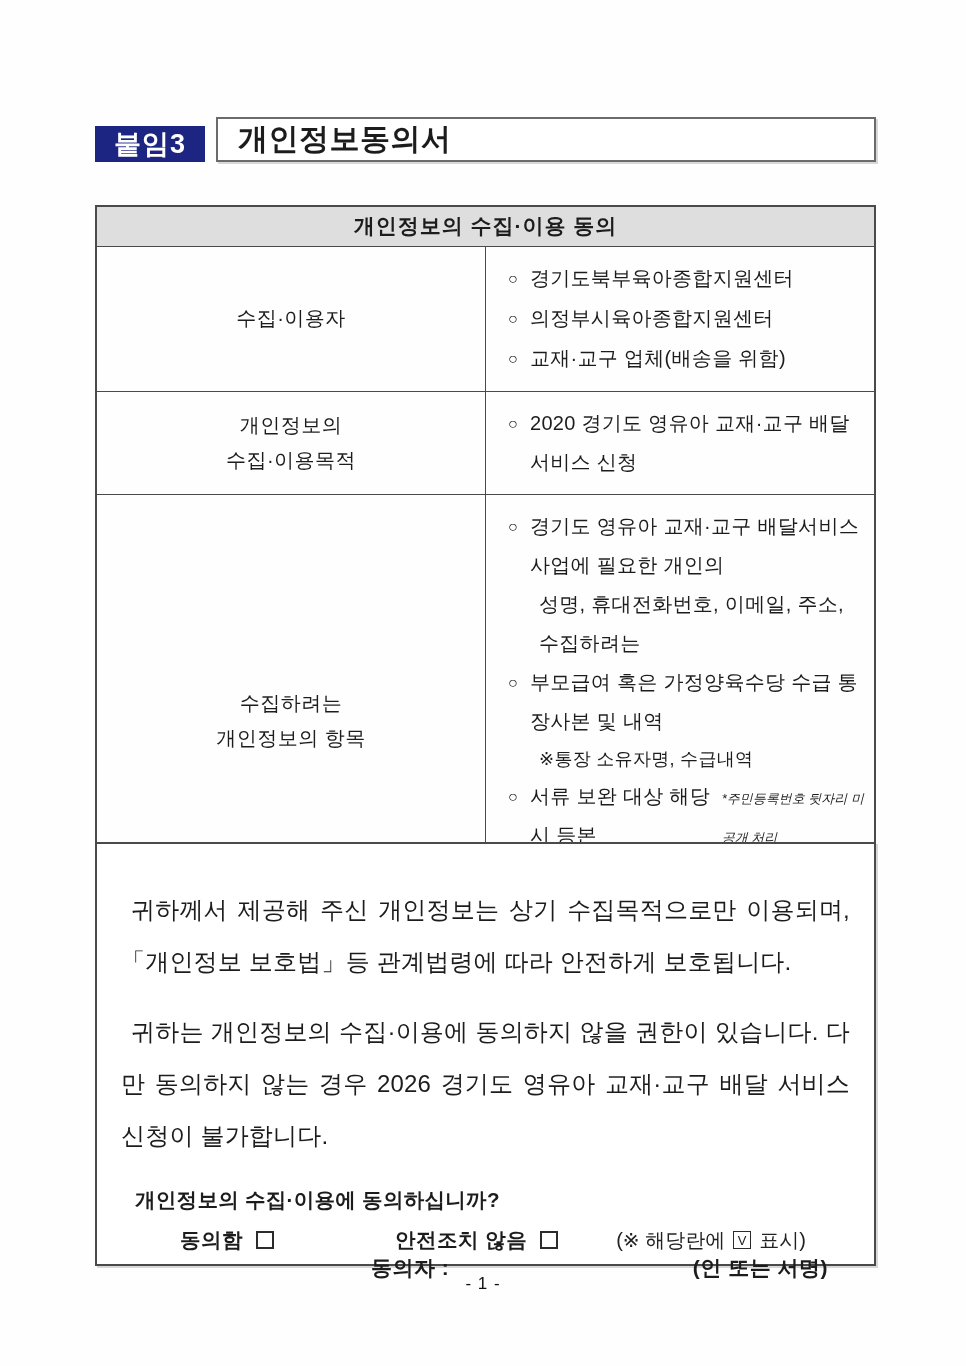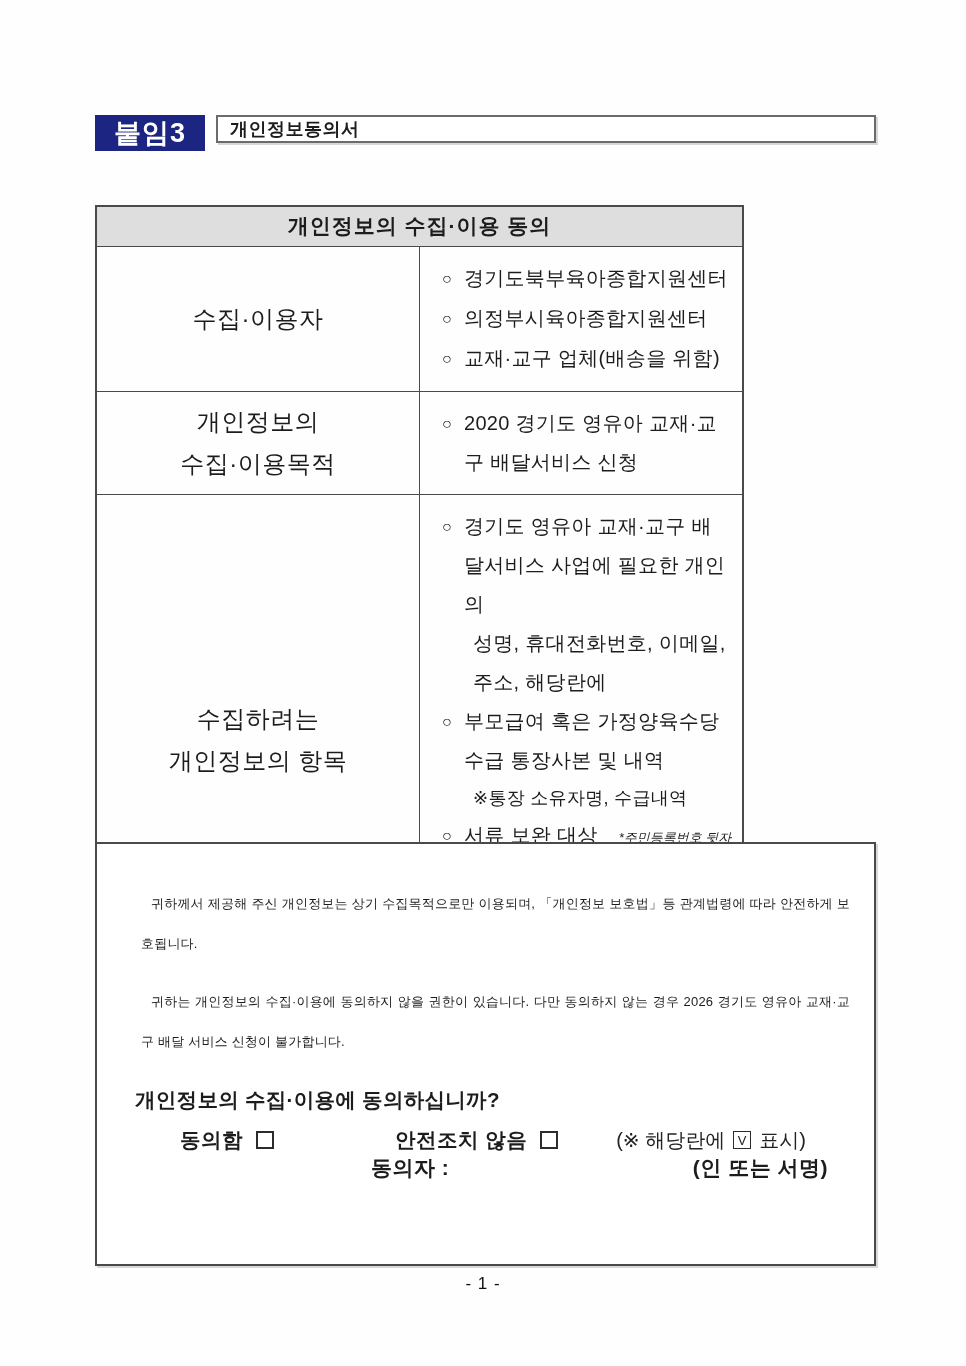--- a/index.html
+++ b/index.html
@@ -9,56 +9,56 @@
     width:966px; height:1366px;
     background:#fefefe;
     font-family:"Liberation Sans","DejaVu Sans",sans-serif;
     color:#1c1c1c;
     overflow:hidden;
   }
 
   
   .attach-row {
     position:absolute; left:95px; top:115px; width:781px; height:47px;
-    display:flex; align-items:flex-start;
+    display:flex; align-items:flex-end;
   }
   .badge {
     width:110px; flex:none;
     color:#ffffff; font-size:27px; font-weight:bold;
     display:flex; align-items:center; justify-content:center;
     letter-spacing:1px;
   }
   .title-box {
     flex:1; margin-left:11px;
     background:#ffffff;
     border:2px solid #6b6b6b;
     box-shadow:2px 2px 0 rgba(0,0,0,0.15);
     display:flex; align-items:center;
-    padding-left:12px;
-    font-size:18px; font-weight:bold; letter-spacing:0.5px;
+    padding-left:20px;
+    font-size:30px; font-weight:bold; letter-spacing:0.5px;
   }
 
   
   table.consent-table {
-    position:absolute; left:95px; top:205px; width:649px;
+    position:absolute; left:95px; top:205px; width:781px;
     border-collapse:collapse;
     table-layout:fixed;
   }
   table.consent-table th, table.consent-table td {
     border:1px solid #4a4a4a;
   }
   table.consent-table { border:2px solid #4a4a4a; }
   th.tbl-header {
     height:40px; background:#dedede;
     font-size:21px; font-weight:bold; letter-spacing:1px;
     text-align:center;
   }
   td.label-cell {
     width:185px; text-align:center; vertical-align:middle;
-    font-size:24px; line-height:1.75; letter-spacing:0.5px;margin-top:21px;
+    font-size:20px; line-height:1.75; letter-spacing:0.5px;margin-top:21px;
   }
   td.content-cell {
     vertical-align:middle;
     padding:12px 10px 12px 22px;
   }
   .c-line { display:flex; align-items:baseline; font-size:20px; line-height:39px; letter-spacing:0.3px; }
   .c-line .bullet { flex:none; font-size:16px; margin-right:12px; transform:translateY(-1px); }
   .c-line.indent { padding-left:31px; }
   .c-line.note-line { font-size:18px; line-height:36px; }
   .c-line.small-note { font-size:16.5px; line-height:34px; padding-left:14px; }
@@ -67,22 +67,22 @@
 
   
   .consent-box {
     position:absolute; left:95px; top:842px; width:781px; height:424px;
     border:2px solid #4a4a4a;
     box-shadow:2px 2px 0 rgba(0,0,0,0.15);
     background:#ffffff;
     padding:40px 24px 0 24px;
   }
   .consent-box p {
-    font-size:13px; line-height:40px; text-align:justify;
-    text-indent:10px; letter-spacing:0.2px;margin-left:20px;
+    font-size:24px; line-height:52px; text-align:justify;
+    text-indent:10px; letter-spacing:0.2px;
   }
   .consent-box p + p { margin-top:18px; }
   .question {
     margin-top:24px; margin-left:14px;
     font-size:20.5px; font-weight:bold; letter-spacing:0.3px;
   }
   .choice-row {
     margin-top:12px; margin-left:12px;
     display:flex; align-items:center;
     font-size:20.5px;
@@ -163,21 +163,21 @@
       <td class="label-cell">
         <div>수집하려는</div>
         <div>개인정보의 항목</div>
       </td>
       <td class="content-cell">
         <div class="c-line">
           <span class="bullet">○</span>
           <span>경기도 영유아 교재·교구 배달서비스 사업에 필요한 개인의</span>
         </div>
         <div class="c-line indent">
-          <span>성명, 휴대전화번호, 이메일, 주소, 해당란에</span>
+          <span>성명, 휴대전화번호, 이메일, 주소, 수집하려는</span>
         </div>
         <div class="c-line">
           <span class="bullet">○</span>
           <span>부모급여 혹은 가정양육수당 수급 통장사본 및 내역</span>
         </div>
         <div class="c-line indent note-line">
           <span>※통장 소유자명, 수급내역</span>
         </div>
         <div class="c-line">
           <span class="bullet">○</span>

